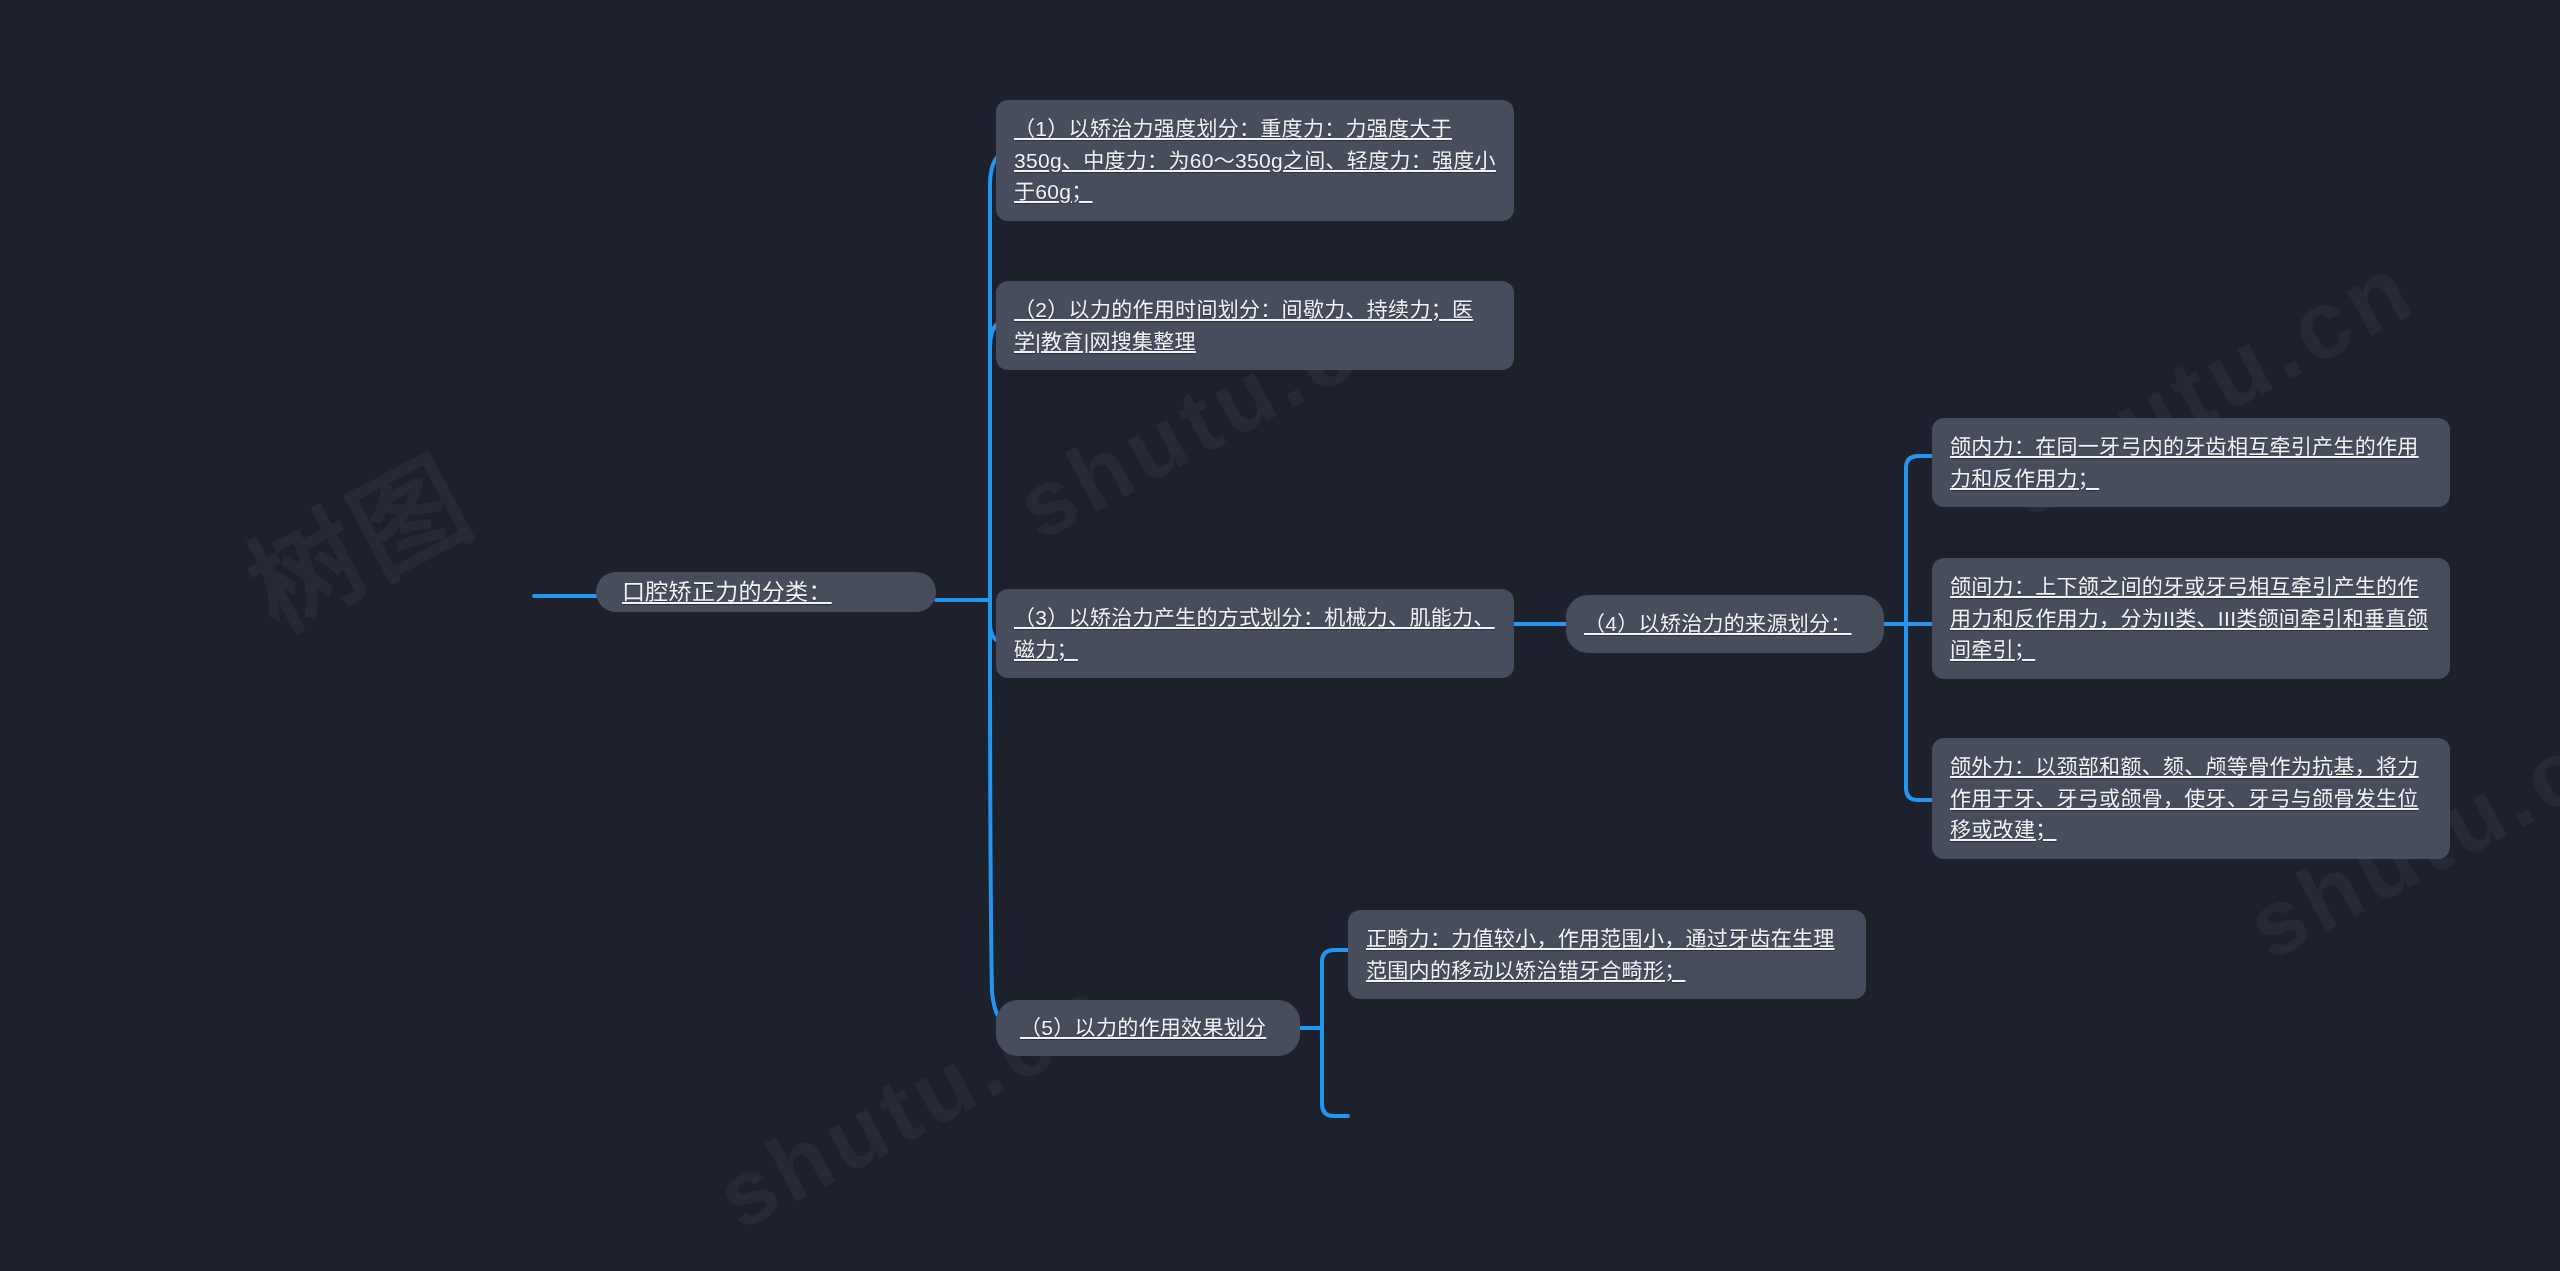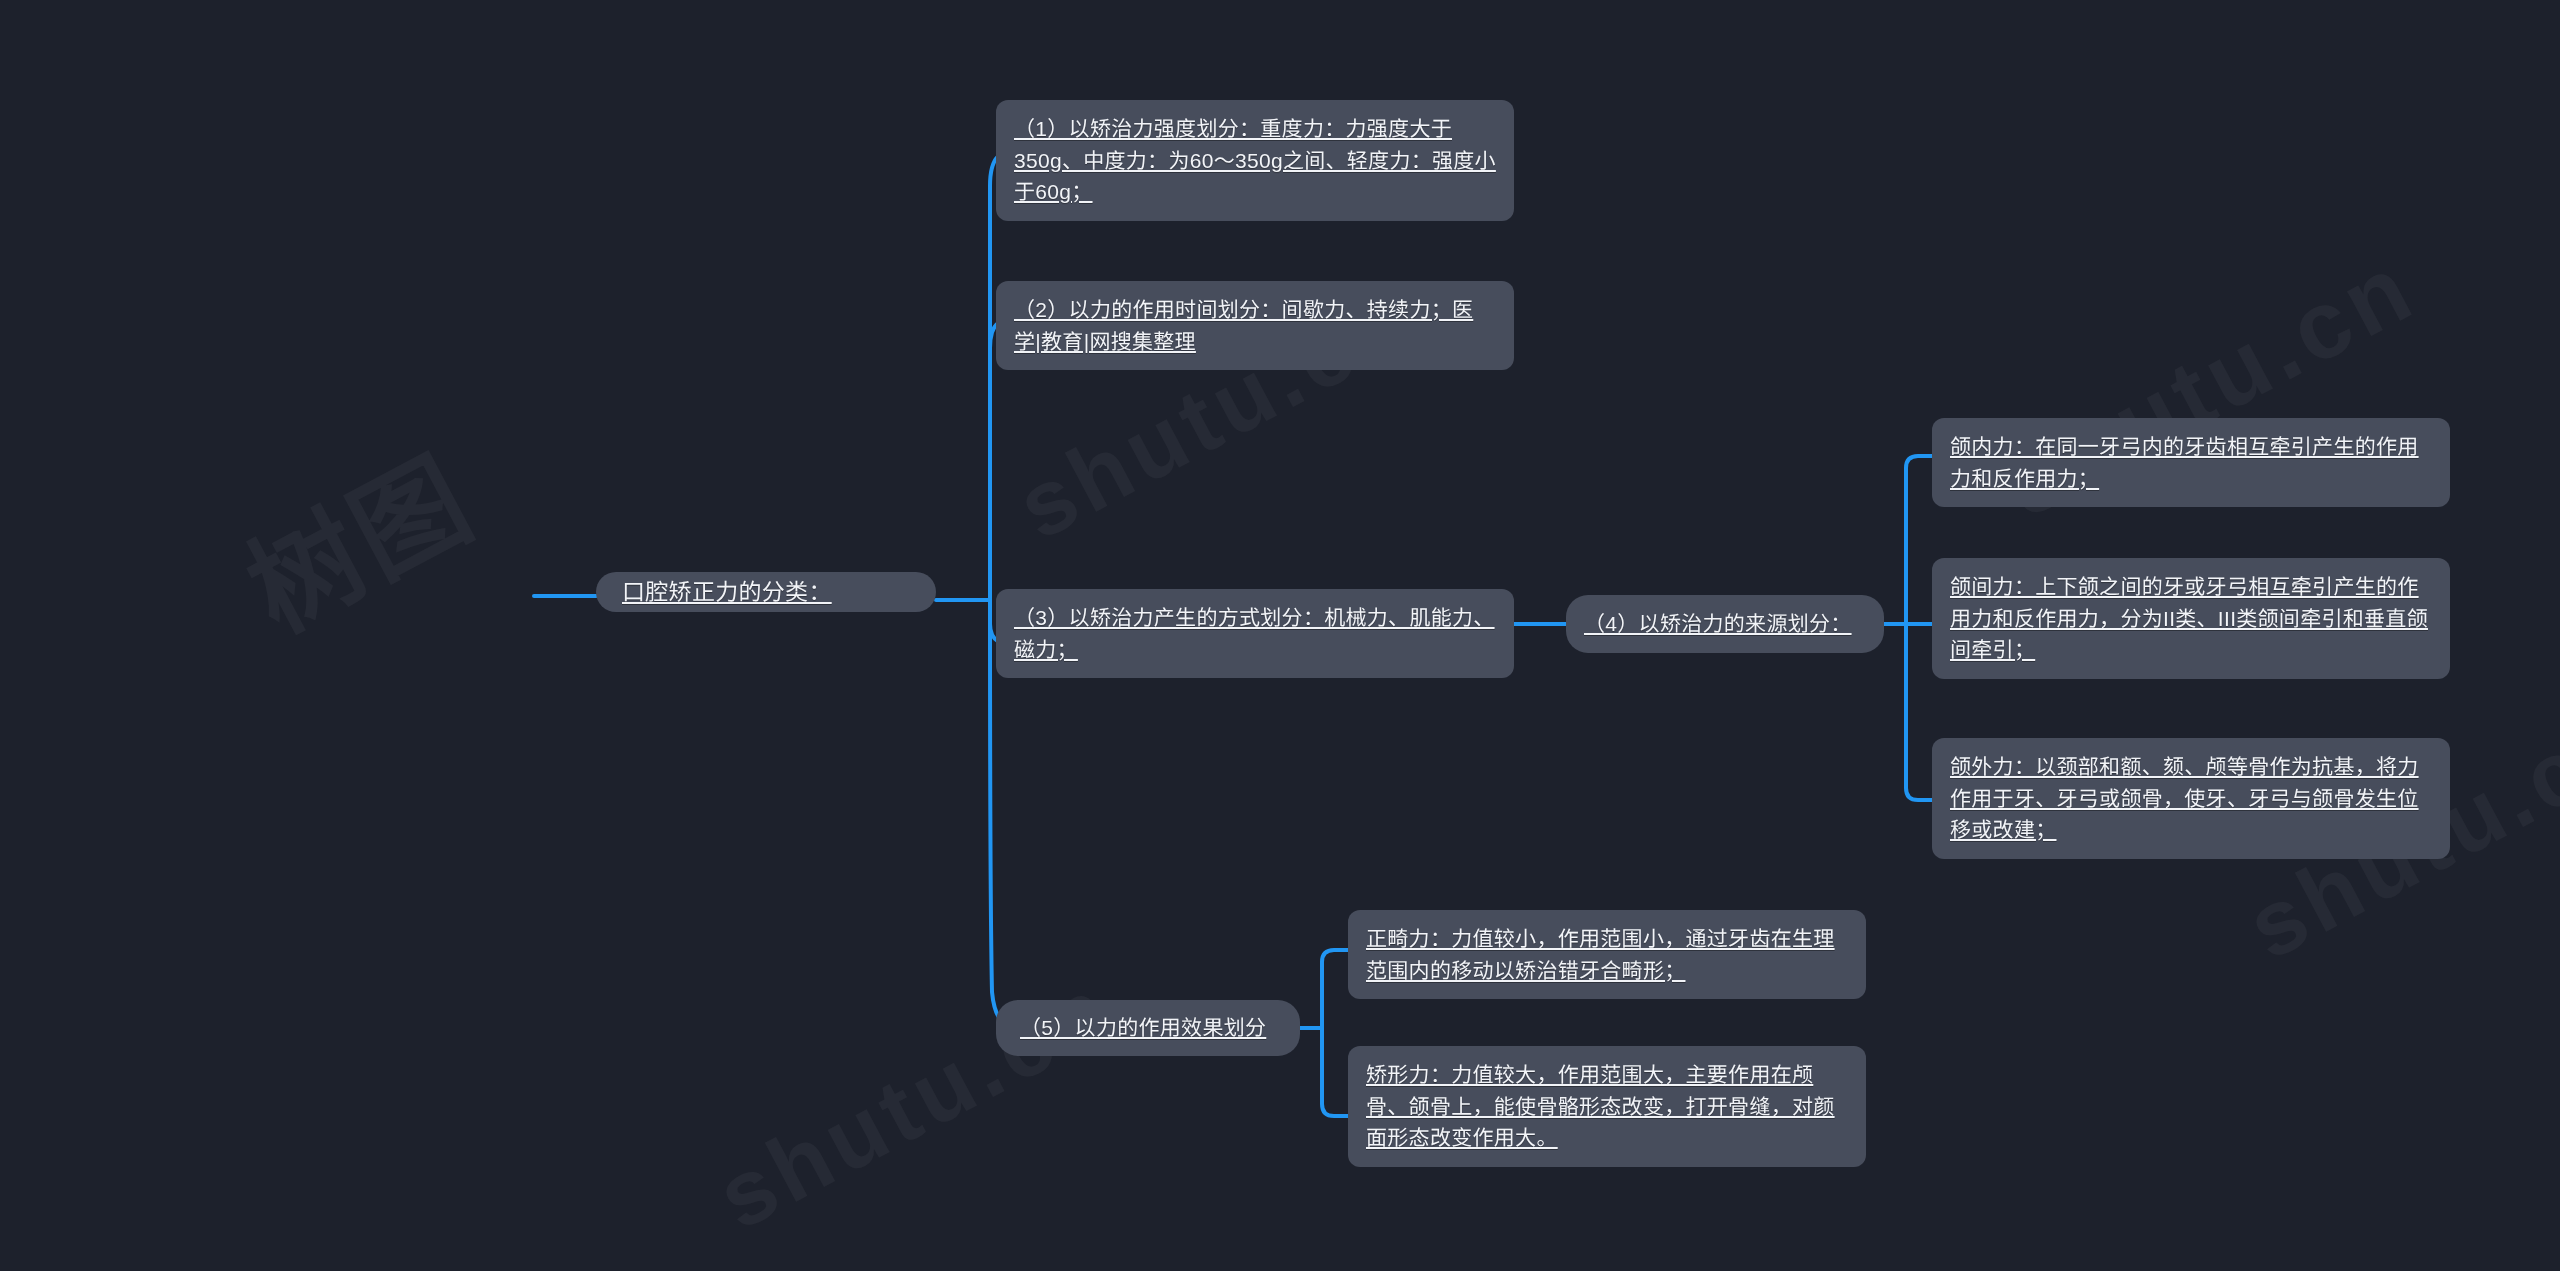--- a/index.html
+++ b/index.html
@@ -167,17 +167,14 @@
   </div>
 
   <div class="node" id="n-c3">
     <span>颌外力：以颈部和额、颏、颅等骨作为抗基，将力作用于牙、牙弓或颌骨，使牙、牙弓与颌骨发生位移或改建；</span>
   </div>
 
   <div class="node" id="n-d1">
     <span>正畸力：力值较小，作用范围小，通过牙齿在生理范围内的移动以矫治错牙合畸形；</span>
   </div>
 
-  <div class="node" id="n-d2">
-    <span>矫形力：力值较大，作用范围大，主要作用在颅骨、颌骨上，能使骨骼形态改变，打开骨缝，对颜面形态改变作用大。</span>
-  </div>
 
 </div>
 
 </body></html>

